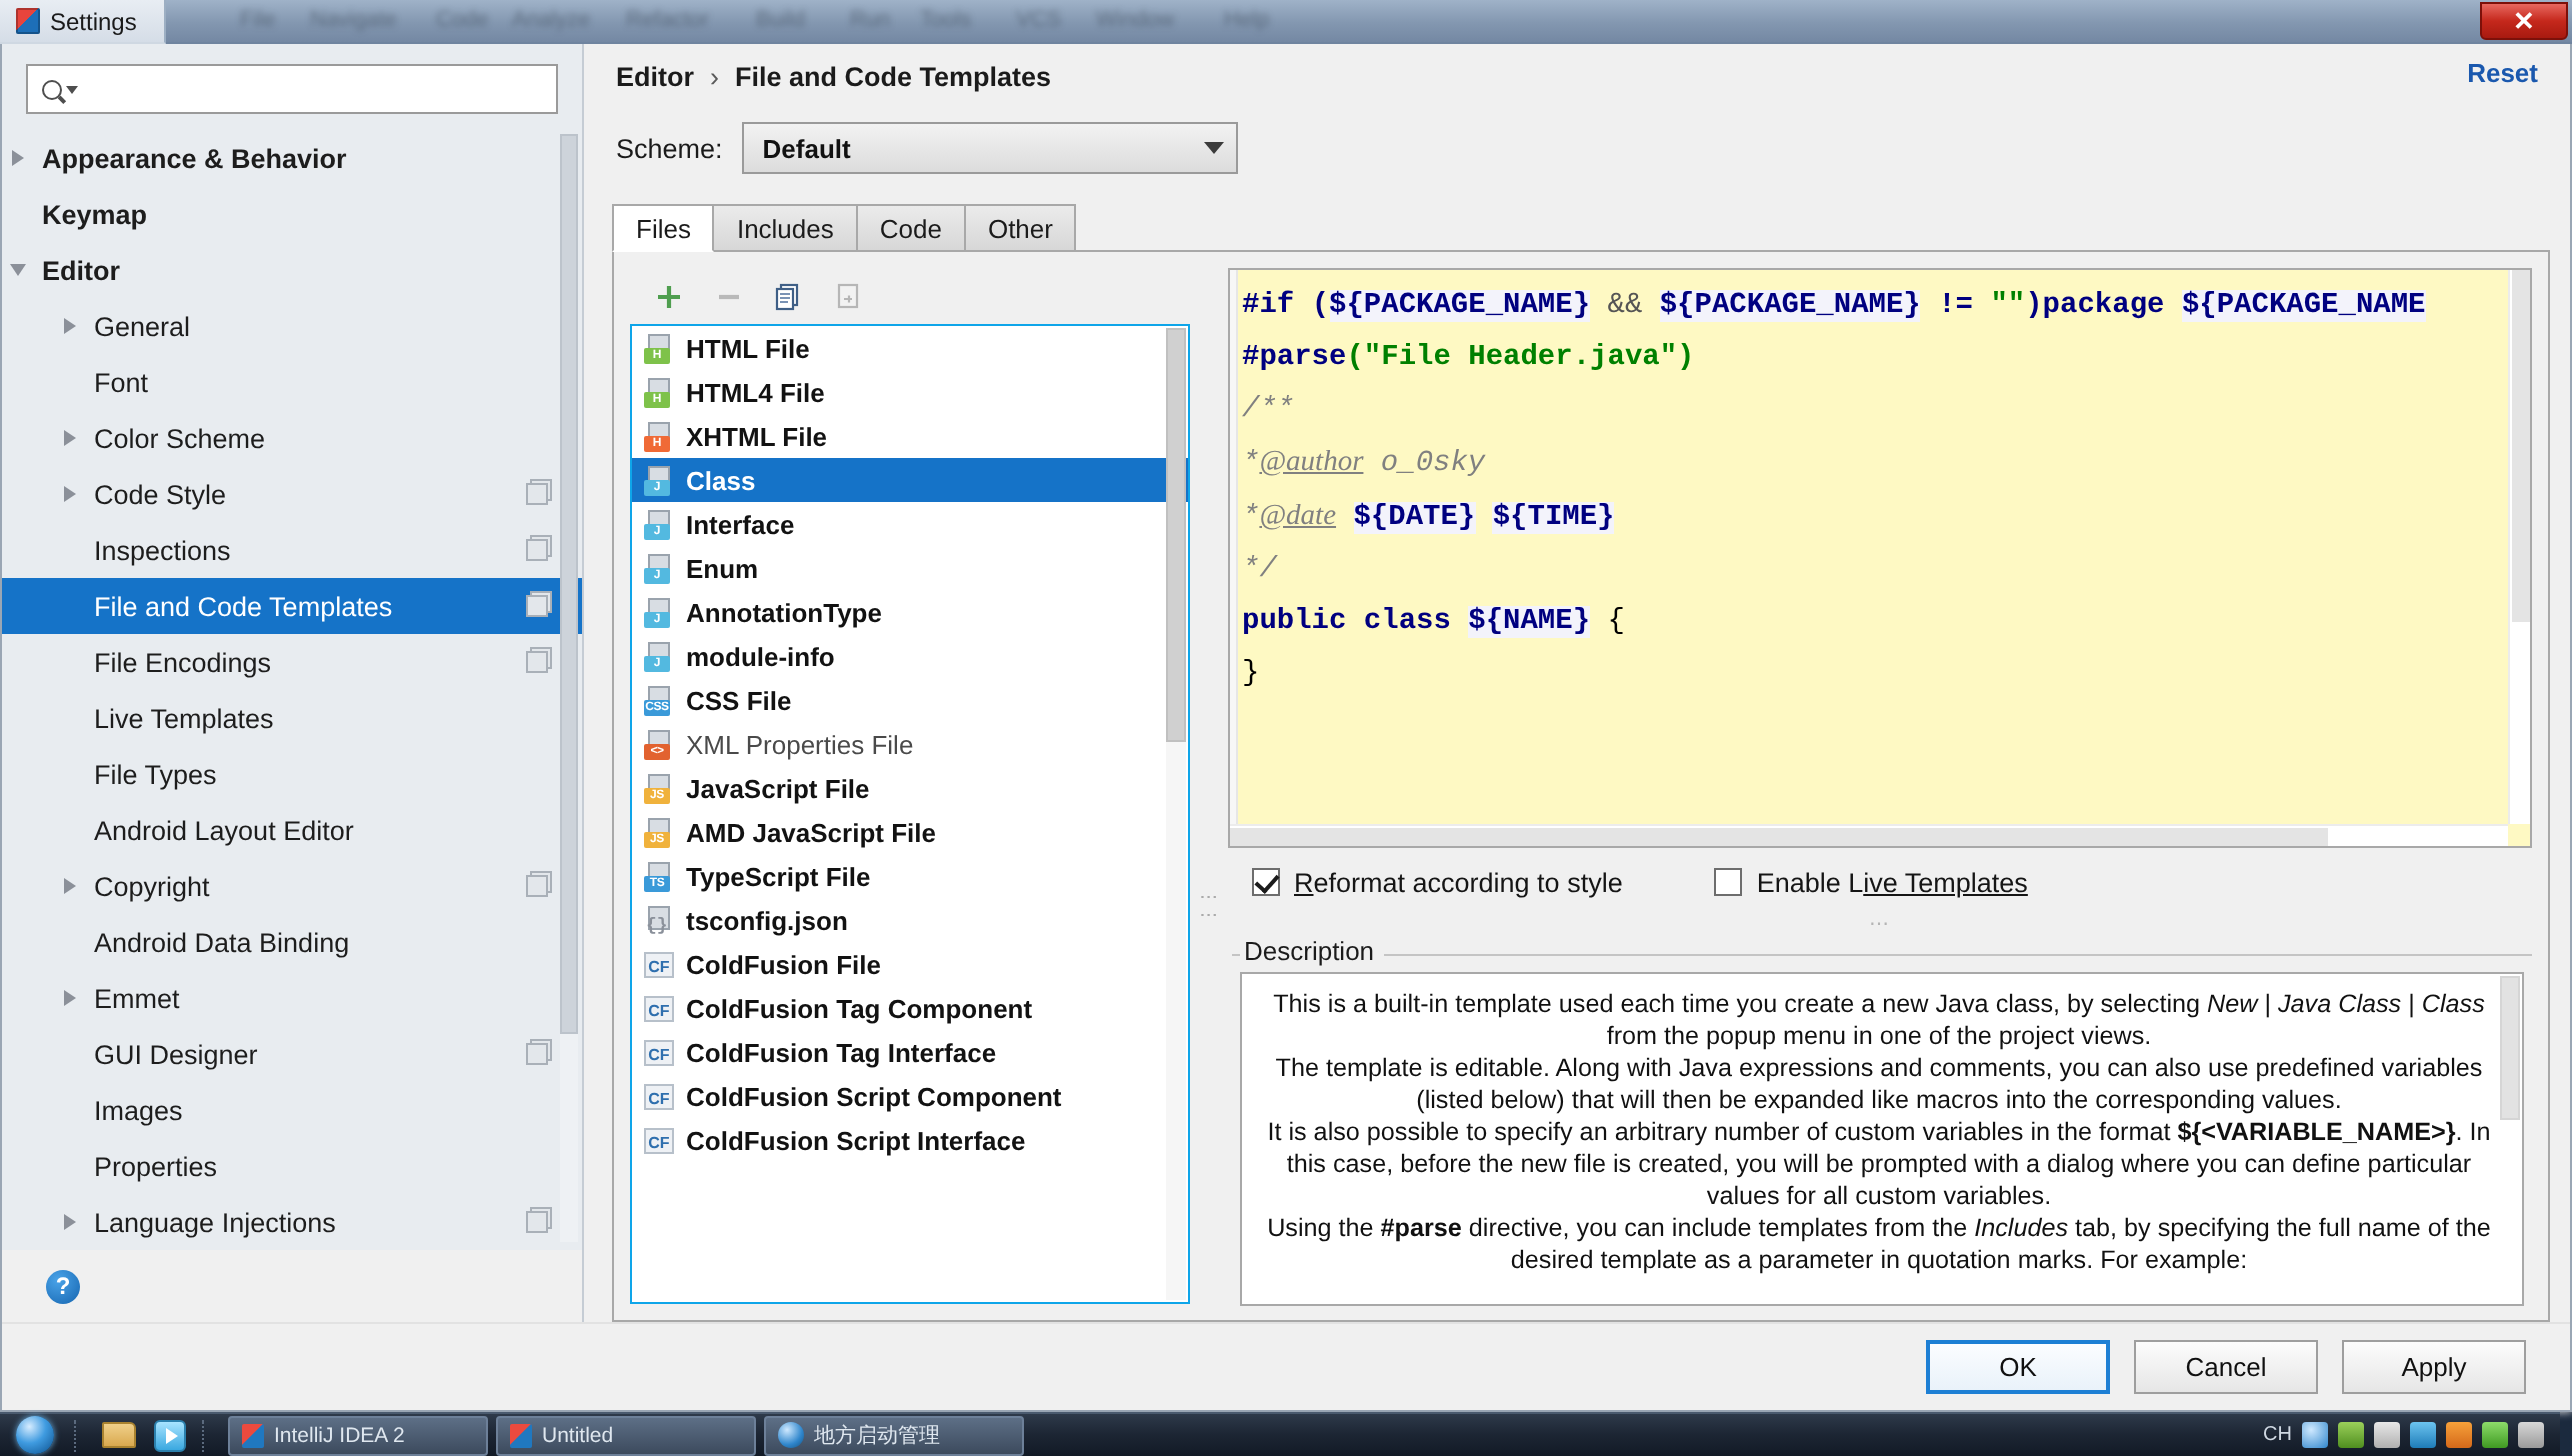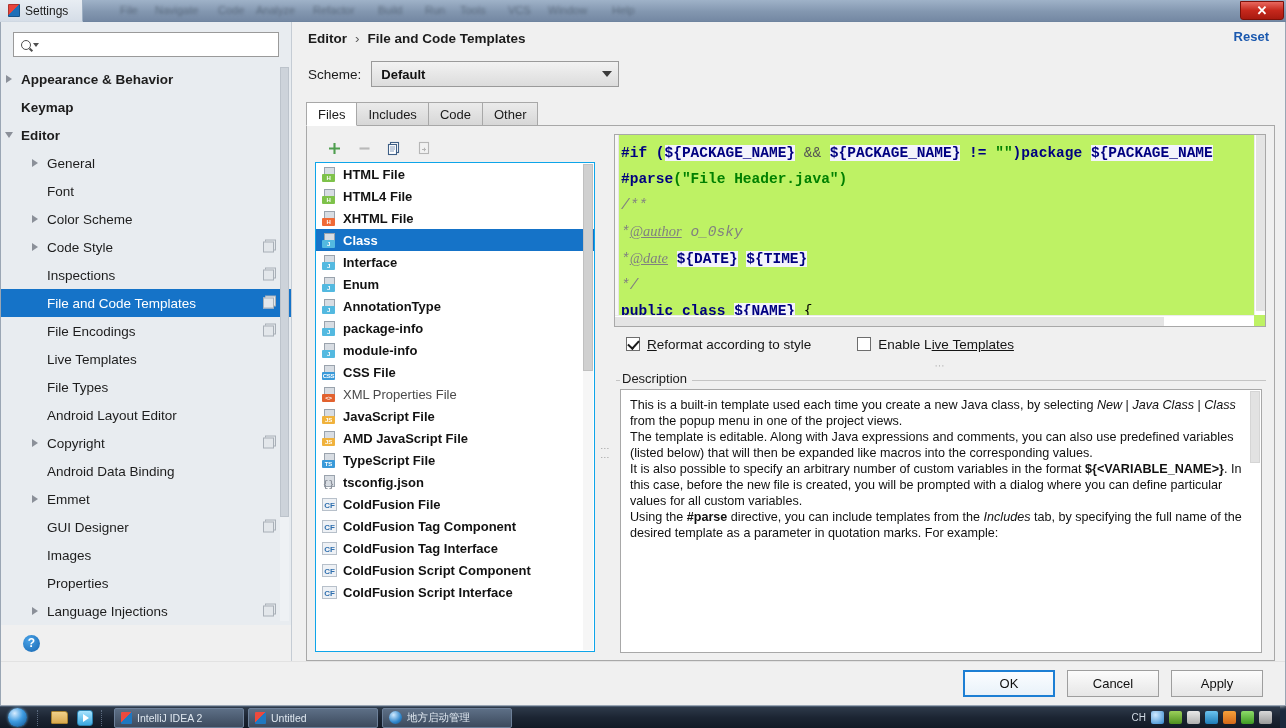--- a/index.html
+++ b/index.html
@@ -264,21 +264,21 @@
 
   #v-splitter {
     width: 7px; display: flex; align-items: center; justify-content: center;
     cursor: col-resize; padding-top: 120px;
   }
   .dots-v { color: #aaa; font-size: 9px; letter-spacing: 0; writing-mode: vertical-rl; }
 
   
   #edit-col { flex: 1; min-width: 0; display: flex; flex-direction: column; }
   #code-wrap {
-    height: 193px; background: #bef264;
+    height: 290px; background: #fef9c3;
     border: 1px solid #a8a8a8;
     position: relative; overflow: hidden;
   }
   #code-gutter {
     position: absolute; left: 0; top: 0; width: 4px; bottom: 0;
     background: #f7f7f7; border-right: 1px solid #e6e6e6;
   }
   #code-text {
     position: absolute; left: 6px; top: 5px; right: 12px;
     font-family: "Liberation Mono", monospace;
@@ -313,21 +313,21 @@
   }
   .cb.checked::after {
     content: ""; position: absolute; left: 3px; top: 0px;
     width: 5px; height: 9px; border: solid #1b1b1b;
     border-width: 0 2px 2px 0; transform: rotate(42deg);
   }
   .u-under { text-decoration: underline; }
   #h-splitter { height: 10px; display:flex; align-items:center; justify-content:center; cursor: row-resize; }
   .dots-h { color: #b4b4b4; font-size: 10px; letter-spacing: 1px; line-height: 6px; }
 
-  #desc-group { flex: 1; min-height: 0; position: relative; padding-top: 9px; }
+  #desc-group { flex: 1; min-height: 0; position: relative; padding-top: 9px; text-align: center; }
   #desc-legend {
     position: absolute; left: 6px; top: 0;
     background: #f0f0f0; padding: 0 5px 0 2px;
     font-size: 13px; color: #1b1b1b; z-index: 2;
   }
   #desc-frame {
     position: absolute; left: 2px; right: 0; top: 9px; bottom: 0;
     border-top: 1px solid #c4c4c4;
   }
   #desc-box {
@@ -665,27 +665,20 @@
                       <span class="tag" style="background:#53b9e0">J</span>
                     </span>
                     <span>Enum</span>
                   </div>
                   <div class="file-row">
                     <span class="ficon java">
                       <span class="page"></span>
                       <span class="tag" style="background:#53b9e0">J</span>
                     </span>
                     <span>AnnotationType</span>
-                  </div>
-                  <div class="file-row">
-                    <span class="ficon java">
-                      <span class="page"></span>
-                      <span class="tag" style="background:#53b9e0">J</span>
-                    </span>
-                    <span>package-info</span>
                   </div>
                   <div class="file-row">
                     <span class="ficon java">
                       <span class="page"></span>
                       <span class="tag" style="background:#53b9e0">J</span>
                     </span>
                     <span>module-info</span>
                   </div>
                   <div class="file-row">
                     <span class="ficon css">

